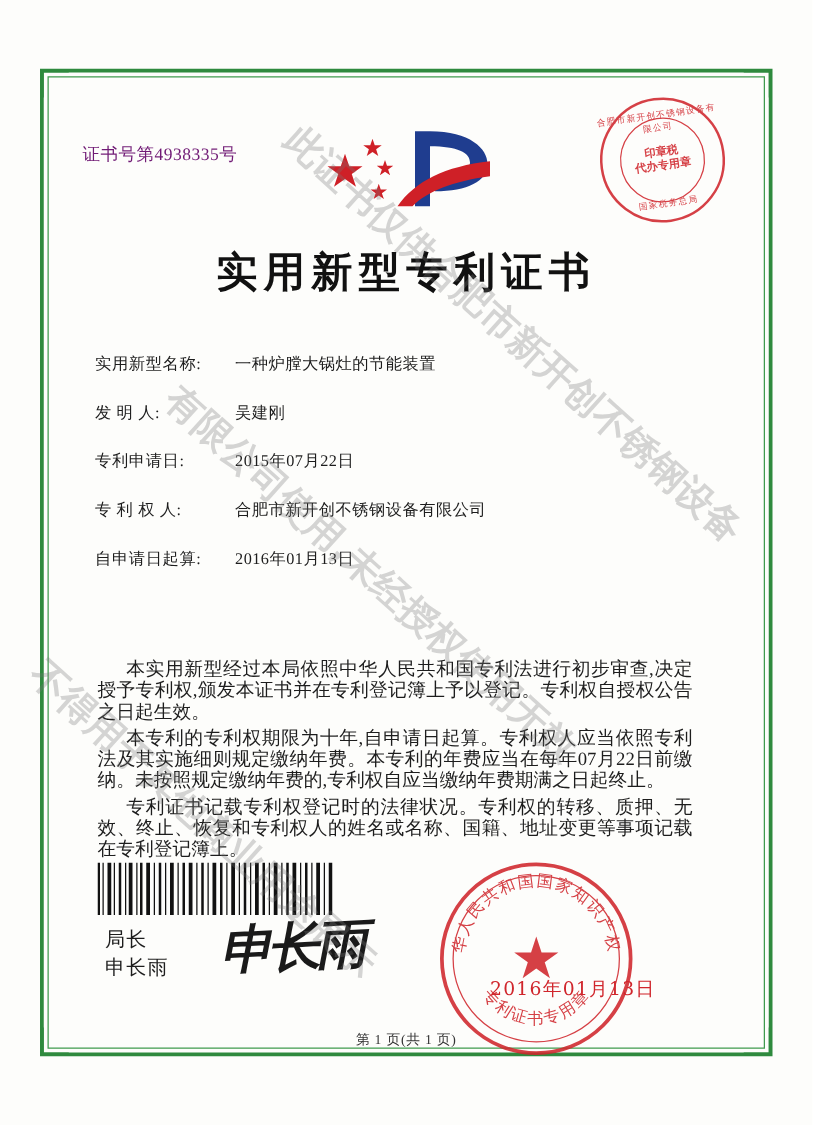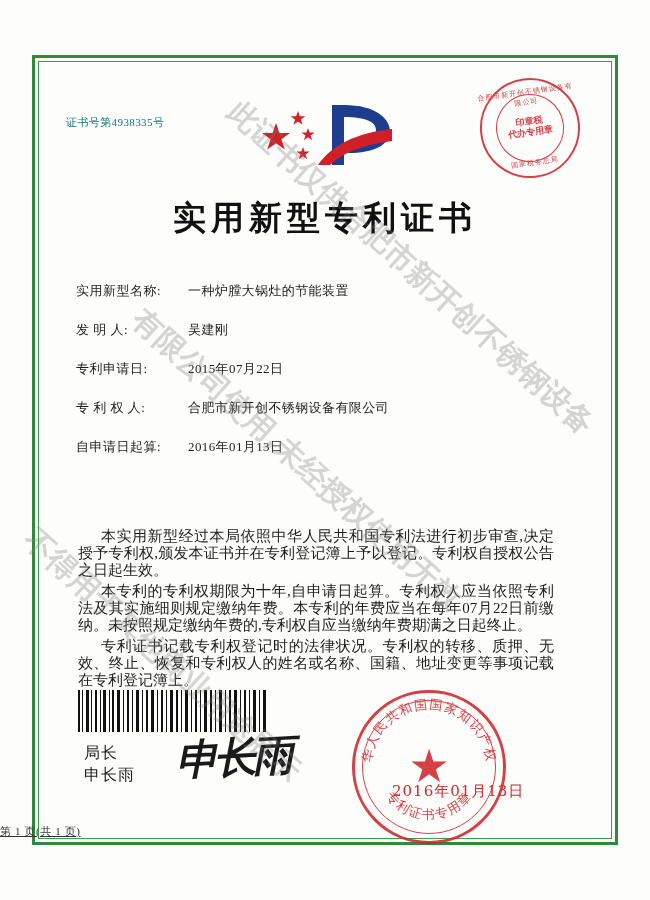--- a/index.html
+++ b/index.html
@@ -51,22 +51,22 @@
   .corner.tl { left: 33px;  top: 56px;  border-right: none; border-bottom: none; }
   .corner.tr { left: 595px; top: 56px;  border-left: none;  border-bottom: none; }
   .corner.bl { left: 33px;  top: 822px; border-right: none; border-top: none; }
   .corner.br { left: 595px; top: 822px; border-left: none;  border-top: none; }
 
   
   .cert-no {
     position: absolute;
     left: 66px;
     top: 115px;
-    font-size: 11px;
-    color: #0f766e;
+    font-size: 14px;
+    color: #701a75;
     letter-spacing: 0.4px;
   }
 
   .logo {
     position: absolute;
     left: 258px;
     top: 95px;
     width: 140px;
     height: 80px;
   }
@@ -259,24 +259,24 @@
     letter-spacing: 1px;
     font-family: "DejaVu Serif", serif;
   }
 
   
   .page-footer {
     position: absolute;
     left: 0;
     top: 824px;
     width: 650px;
+    text-align: center;
     font-size: 11px;
     color: #333;
     letter-spacing: 0.6px;
-    text-decoration: underline;
   }
 
   
   .watermark {
     position: absolute;
     left: 0;
     top: 0;
     width: 650px;
     height: 900px;
     pointer-events: none;

